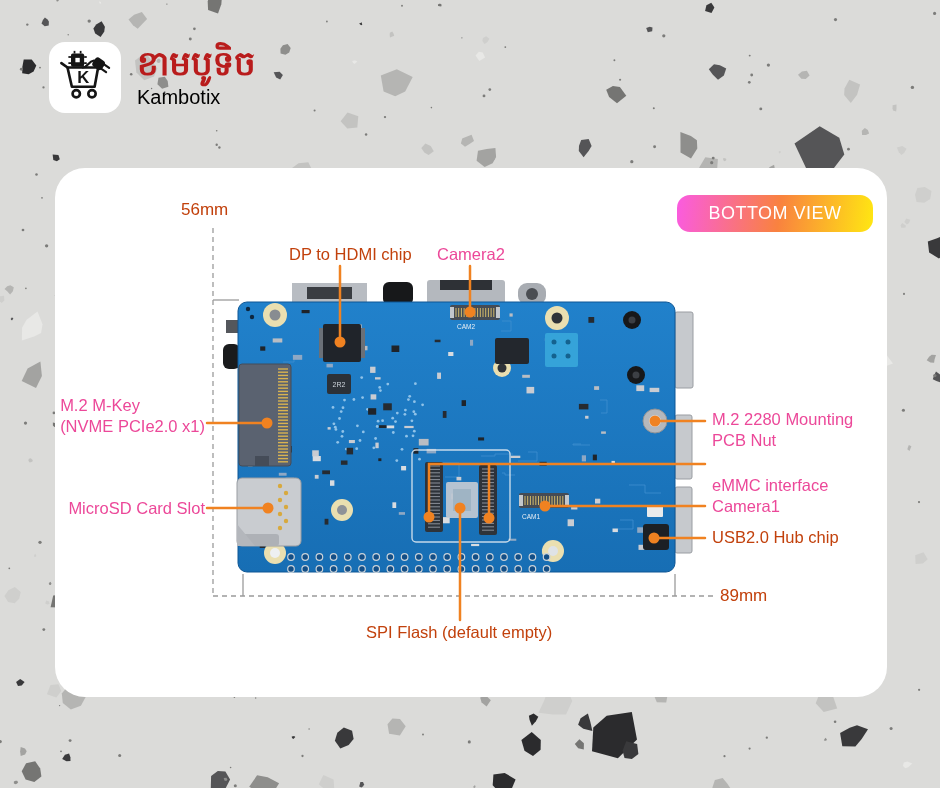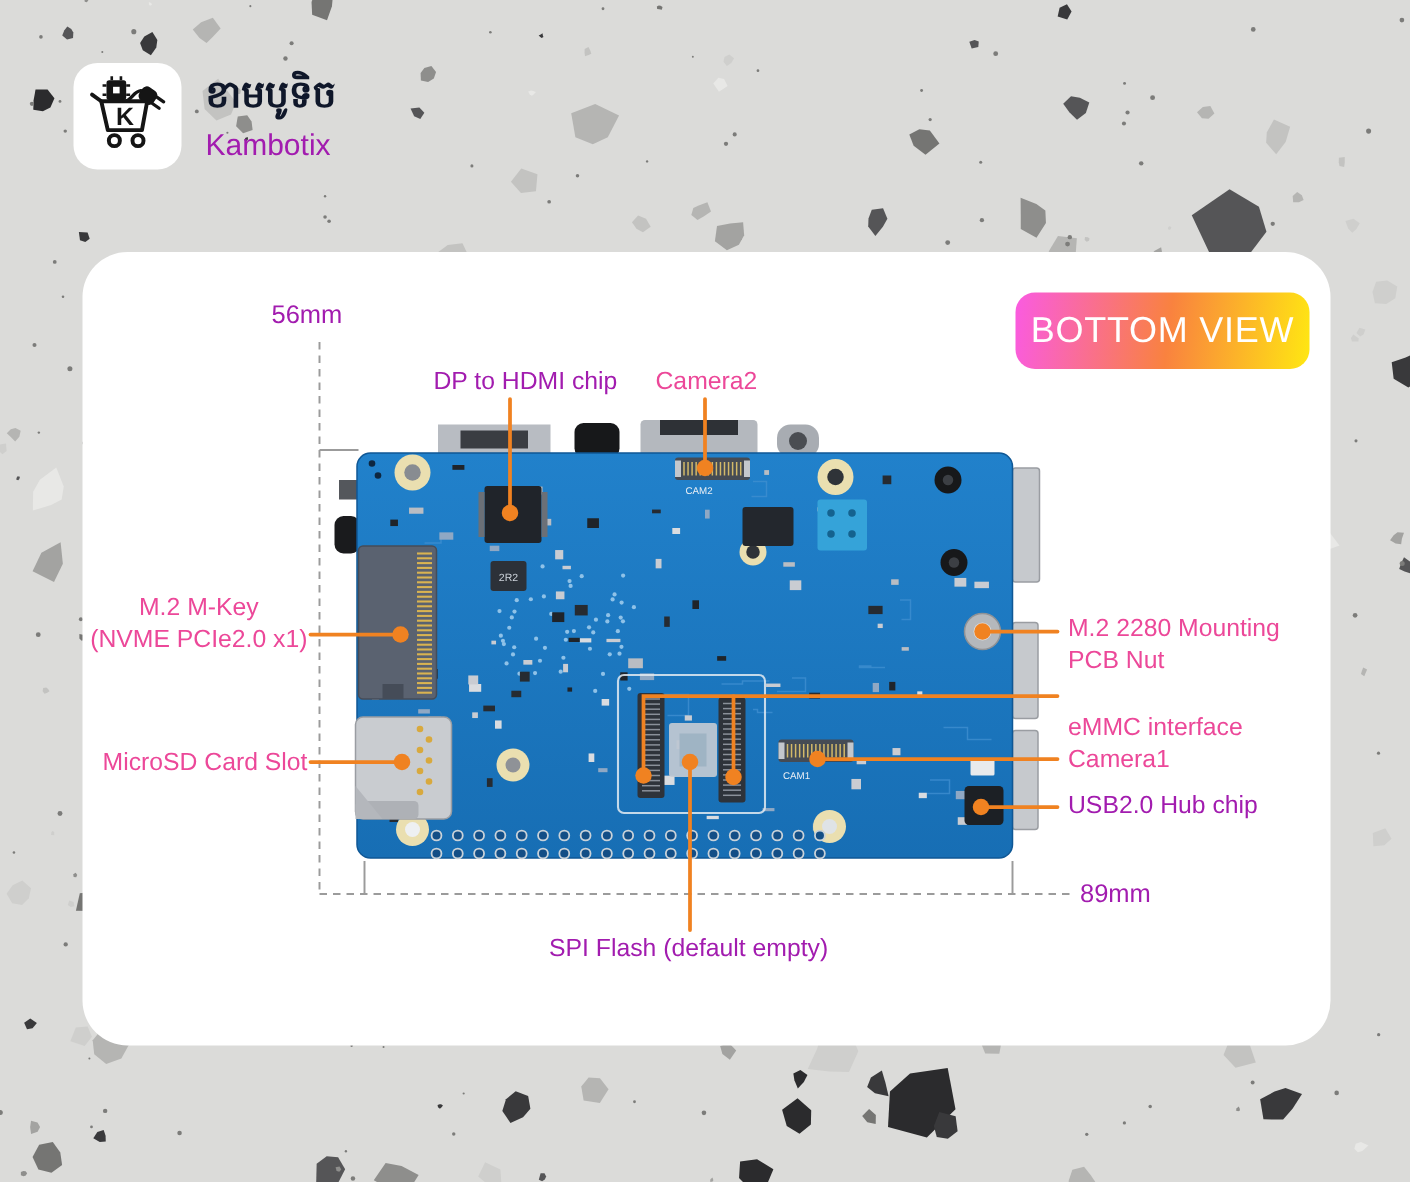--- a/index.html
+++ b/index.html
@@ -3,36 +3,36 @@
 <meta charset="utf-8">
 <style>
   html,body{margin:0;padding:0;width:940px;height:788px;overflow:hidden;
     font-family:"Liberation Sans","DejaVu Sans",sans-serif;}
   .stage{position:relative;width:940px;height:788px;background:#dbdbd9;}
   #bg{position:absolute;left:0;top:0;}
   
   .brand{position:absolute;left:49px;top:42px;display:flex;align-items:center;gap:16px;}
   .brand-box{width:72px;height:71px;background:#ffffff;border-radius:16px;
     display:flex;align-items:center;justify-content:center;}
-  .brand-text .khmer{font-size:25px;font-weight:700;color:#0f172a;line-height:34px;}
-  .brand-text .latin{font-size:20px;font-weight:500;color:#a21caf;line-height:26px;margin-top:4px;}
+  .brand-text .khmer{font-size:34px;font-weight:700;color:#b91c1c;line-height:34px;}
+  .brand-text .latin{font-size:20px;font-weight:500;color:#000000;line-height:26px;margin-top:4px;}
   
   .card{position:absolute;left:55px;top:168px;width:832px;height:529px;background:#ffffff;border-radius:30px;}
   .diagram{position:absolute;left:0;top:0;}
-  .badge{position:absolute;left:622px;top:27px;width:196px;height:51px;border-radius:13px;
+  .badge{position:absolute;left:622px;top:27px;width:196px;height:37px;border-radius:13px;
     background:linear-gradient(97deg,#fa5be1 0%,#f9823f 52%,#ffe712 100%);
-    color:#ffffff;font-size:24px;letter-spacing:.5px;
+    color:#ffffff;font-size:18px;letter-spacing:.5px;
     display:flex;align-items:center;justify-content:center;}
   .lbl{position:absolute;font-size:16.5px;color:#ec4899;white-space:nowrap;line-height:21px;}
-  .red{color:#a21caf;}
+  .red{color:#c2410c;}
   .l-56{left:126px;top:31px;font-size:17px;}
   .l-89{left:665px;top:417px;font-size:17px;}
   .l-dp{left:234px;top:76px;}
   .l-cam2{left:382px;top:76px;}
-  .l-m2{right:682px;top:227px;text-align:center;}
+  .l-m2{right:682px;top:227px;text-align:left;}
   .l-sd{right:682px;top:330px;}
   .l-nut{left:657px;top:241px;}
   .l-emmc{left:657px;top:288px;margin-top:19px;}
   .l-cam1{left:657px;top:328px;}
   .l-usb{left:657px;top:359px;}
   .l-spi{left:311px;top:454px;}
 </style>
 </head>
 <body>
 

